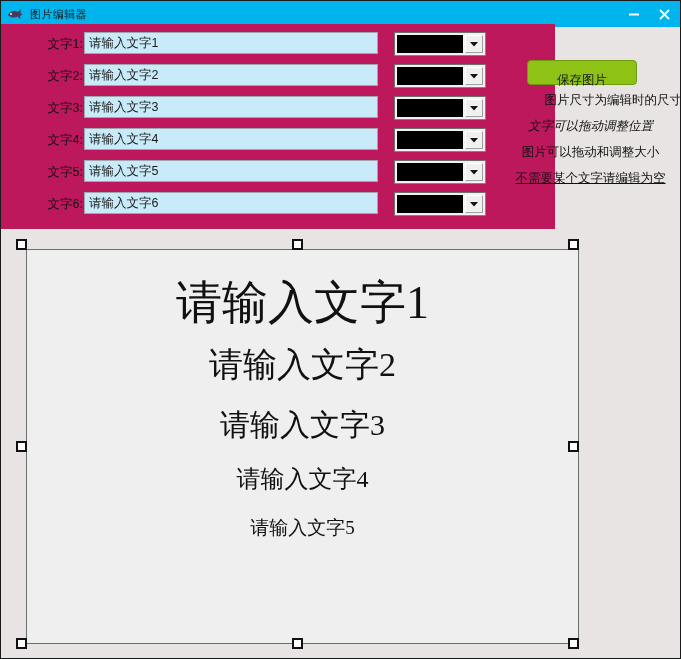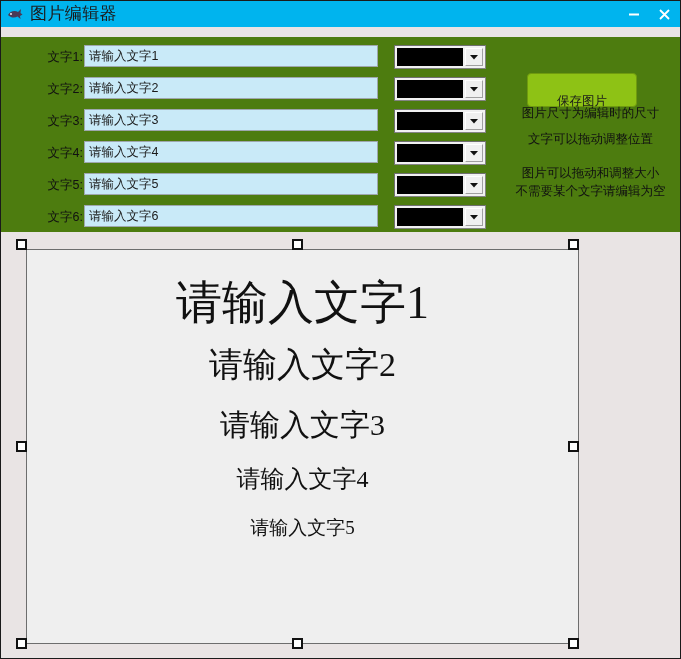--- a/index.html
+++ b/index.html
@@ -37,21 +37,21 @@
   #app-icon {
     width: 18px;
     height: 18px;
     margin-left: 5px;
     margin-right: 6px;
     position: relative;
     flex: none;
   }
   #app-icon svg { display:block; }
   #window-title {
-    font-size: 17px;
+    font-size: 11px;
     color: #1b1b1b;
     letter-spacing: 0.4px;
     line-height: 26px;
     white-space: nowrap;
     text-align: right;
   }
   .win-btn {
     position: absolute;
     top: 0;
     height: 26px;
@@ -66,24 +66,24 @@
     user-select: none;
   }
   #minimize-button { right: 33px; }
   #close-button    { right: 3px; font-size: 19px; }
   .win-btn svg { display:block; }
 
   
   #form-panel {
     position: absolute;
     left: 0;
-    top: 36px;
-    width: 681px;
+    top: 23px;
+    width: 554px;
     height: 205px;
-    background: #4d7c0f;
+    background: #be185d;
   }
 
   .form-row {
     position: absolute;
     left: 0;
     height: 24px;
   }
   .row-label {
     position: absolute;
     left: 36px;
@@ -159,21 +159,21 @@
     box-sizing: border-box;
     background: #8ec215;
     border: 1px solid #6f9a0f;
     border-radius: 4px;
     color: #1b1b1b;
     font-family: "Liberation Sans", "DejaVu Sans", sans-serif;
     font-size: 12.5px;
     line-height: 23px;
     text-align: center;
     cursor: default;
-    padding: 16px;
+    padding: 8px;
   }
   .hint-line {
     position: absolute;
     left: 0;
     width: 183px;
     text-align: center;
     font-size: 12.5px;
     color: #111111;
     white-space: nowrap;
   }
@@ -333,24 +333,24 @@
         <div class="combo-arrow-btn">
           <svg width="8" height="6" viewBox="0 0 8 6">
               <path d="M0 1 L8 1 L4 5.5 Z" fill="#111111"></path>
             </svg>
         </div>
       </div>
     </div>
 
     <div id="side-panel">
       <button id="save-image-button">保存图片</button>
-      <div class="hint-line" style="top:42px;">图片尺寸为编辑时的尺寸</div>
-      <div class="hint-line" style="top:68px;">文字可以拖动调整位置</div>
-      <div class="hint-line" style="top:94px;margin-top:8px;">图片可以拖动和调整大小</div>
-      <div class="hint-line" style="top:120px;">不需要某个文字请编辑为空</div>
+      <div class="hint-line" style="top:42px;text-align:right;">图片尺寸为编辑时的尺寸</div>
+      <div class="hint-line" style="top:68px;font-style:italic;">文字可以拖动调整位置</div>
+      <div class="hint-line" style="top:94px;">图片可以拖动和调整大小</div>
+      <div class="hint-line" style="top:120px;text-decoration:underline;">不需要某个文字请编辑为空</div>
     </div>
   </div>
 
   <div id="editor-area">
 
     <div id="image-canvas">
       <div class="canvas-text" style="top:28px;font-size:46px;">请输入文字1</div>
       <div class="canvas-text" style="top:96px;font-size:34px;">请输入文字2</div>
       <div class="canvas-text" style="top:158px;font-size:30px;">请输入文字3</div>
       <div class="canvas-text" style="top:216px;font-size:24px;">请输入文字4</div>

